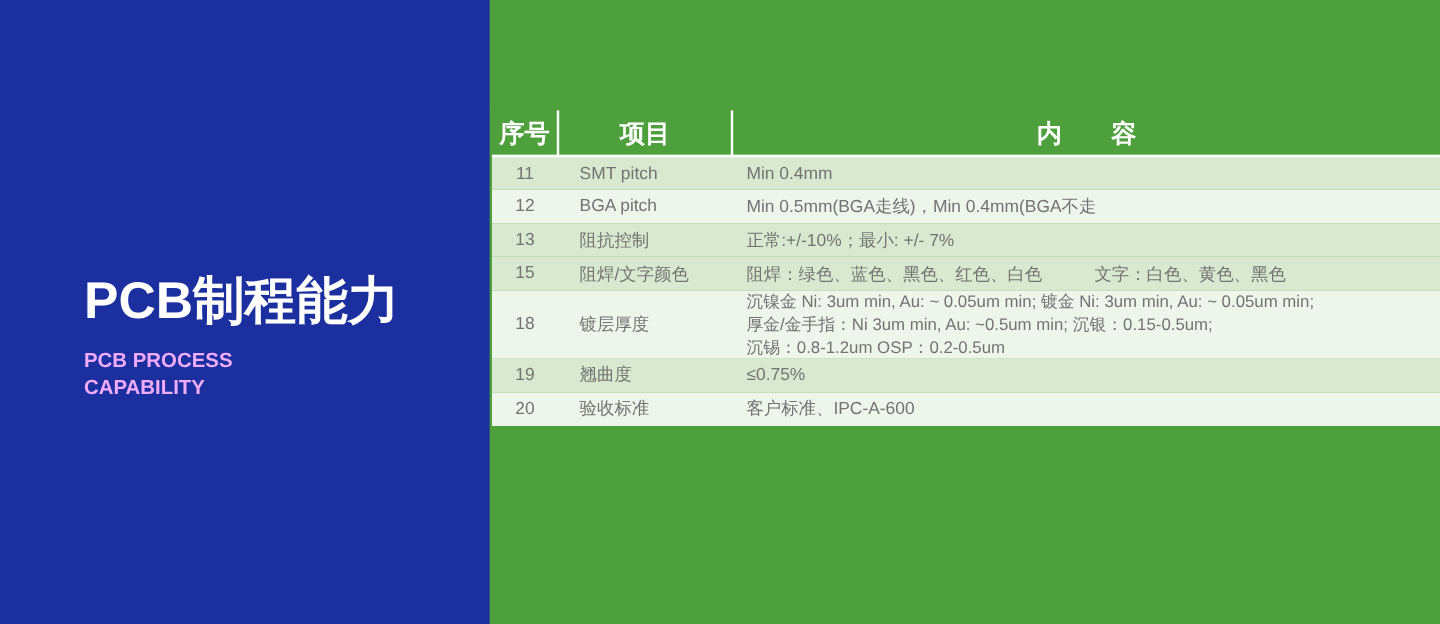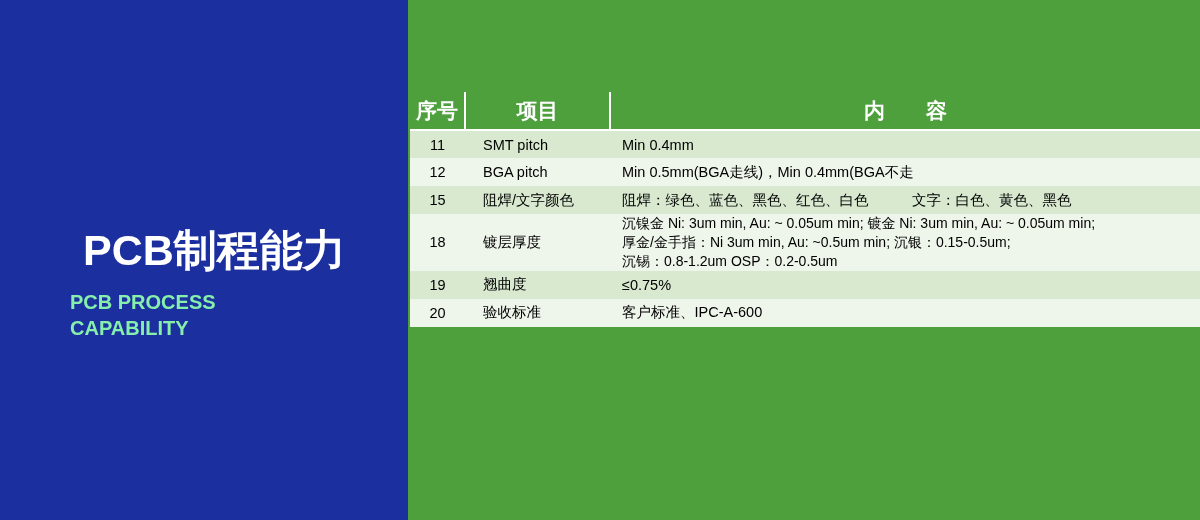--- a/index.html
+++ b/index.html
@@ -19,35 +19,35 @@
   
   #left-panel {
     position: absolute;
     left: 0; top: 0;
     width: 408px;
     height: 520px;
     background: #1b2f9e;
   }
   #title-cn {
     position: absolute;
-    left: 83px;
+    left: 70px;
     top: 222px;
     font-size: 43px;
     font-weight: bold;
     color: #ffffff;
     letter-spacing: 0px;
     white-space: nowrap;
   }
   #title-en {
     position: absolute;
     left: 70px;
     top: 290px;
-    font-size: 20px;
+    font-size: 17px;
     font-weight: bold;
-    color: #86efac;
+    color: #f0abfc;
     line-height: 1.28;
     white-space: pre-line;
   }
   
   #table-wrap {
     position: absolute;
     left: 410px;
     top: 92px;
     width: 790px;
   }
@@ -68,21 +68,21 @@
     height: 38px;
     vertical-align: middle;
     border-bottom: 2px solid #ffffff;
   }
   table.cap thead th.th-no   { border-right: 2px solid #ffffff; }
   table.cap thead th.th-item { border-right: 2px solid #ffffff; margin-top: 20px; }
   table.cap thead th .spaced { letter-spacing: 10px; padding-left: 10px; text-align: right; }
 
   table.cap tbody td {
     font-size: 14.5px;
-    color: #000000;
+    color: #737373;
     height: 28px;
     vertical-align: middle;
   }
   table.cap tbody tr.alt-a td { background: #d8e9d0; }
   table.cap tbody tr.alt-b td { background: #eef5ea; }
 
   td.c-no   { text-align: center; font-size: 15px; }
   td.c-item { padding-left: 18px; }
   td.c-cont { padding-left: 12px; }
 
@@ -129,20 +129,25 @@
             <td class="c-no">11</td>
             <td class="c-item">SMT pitch</td>
             <td class="c-cont">Min 0.4mm</td>
           </tr>
           <tr class="alt-b">
             <td class="c-no">12</td>
             <td class="c-item">BGA pitch</td>
             <td class="c-cont">Min 0.5mm(BGA走线)，Min 0.4mm(BGA不走</td>
           </tr>
           <tr class="alt-a">
+            <td class="c-no">13</td>
+            <td class="c-item">阻抗控制</td>
+            <td class="c-cont">正常:+/-10%；最小: +/- 7%</td>
+          </tr>
+          <tr class="alt-a">
             <td class="c-no">15</td>
             <td class="c-item">阻焊/文字颜色</td>
             <td class="c-cont">
               <div class="two-col">
                 <div class="left">阻焊：绿色、蓝色、黑色、红色、白色</div>
                 <div class="right">文字：白色、黄色、黑色</div>
               </div>
             </td>
           </tr>
           <tr class="alt-b tall">

